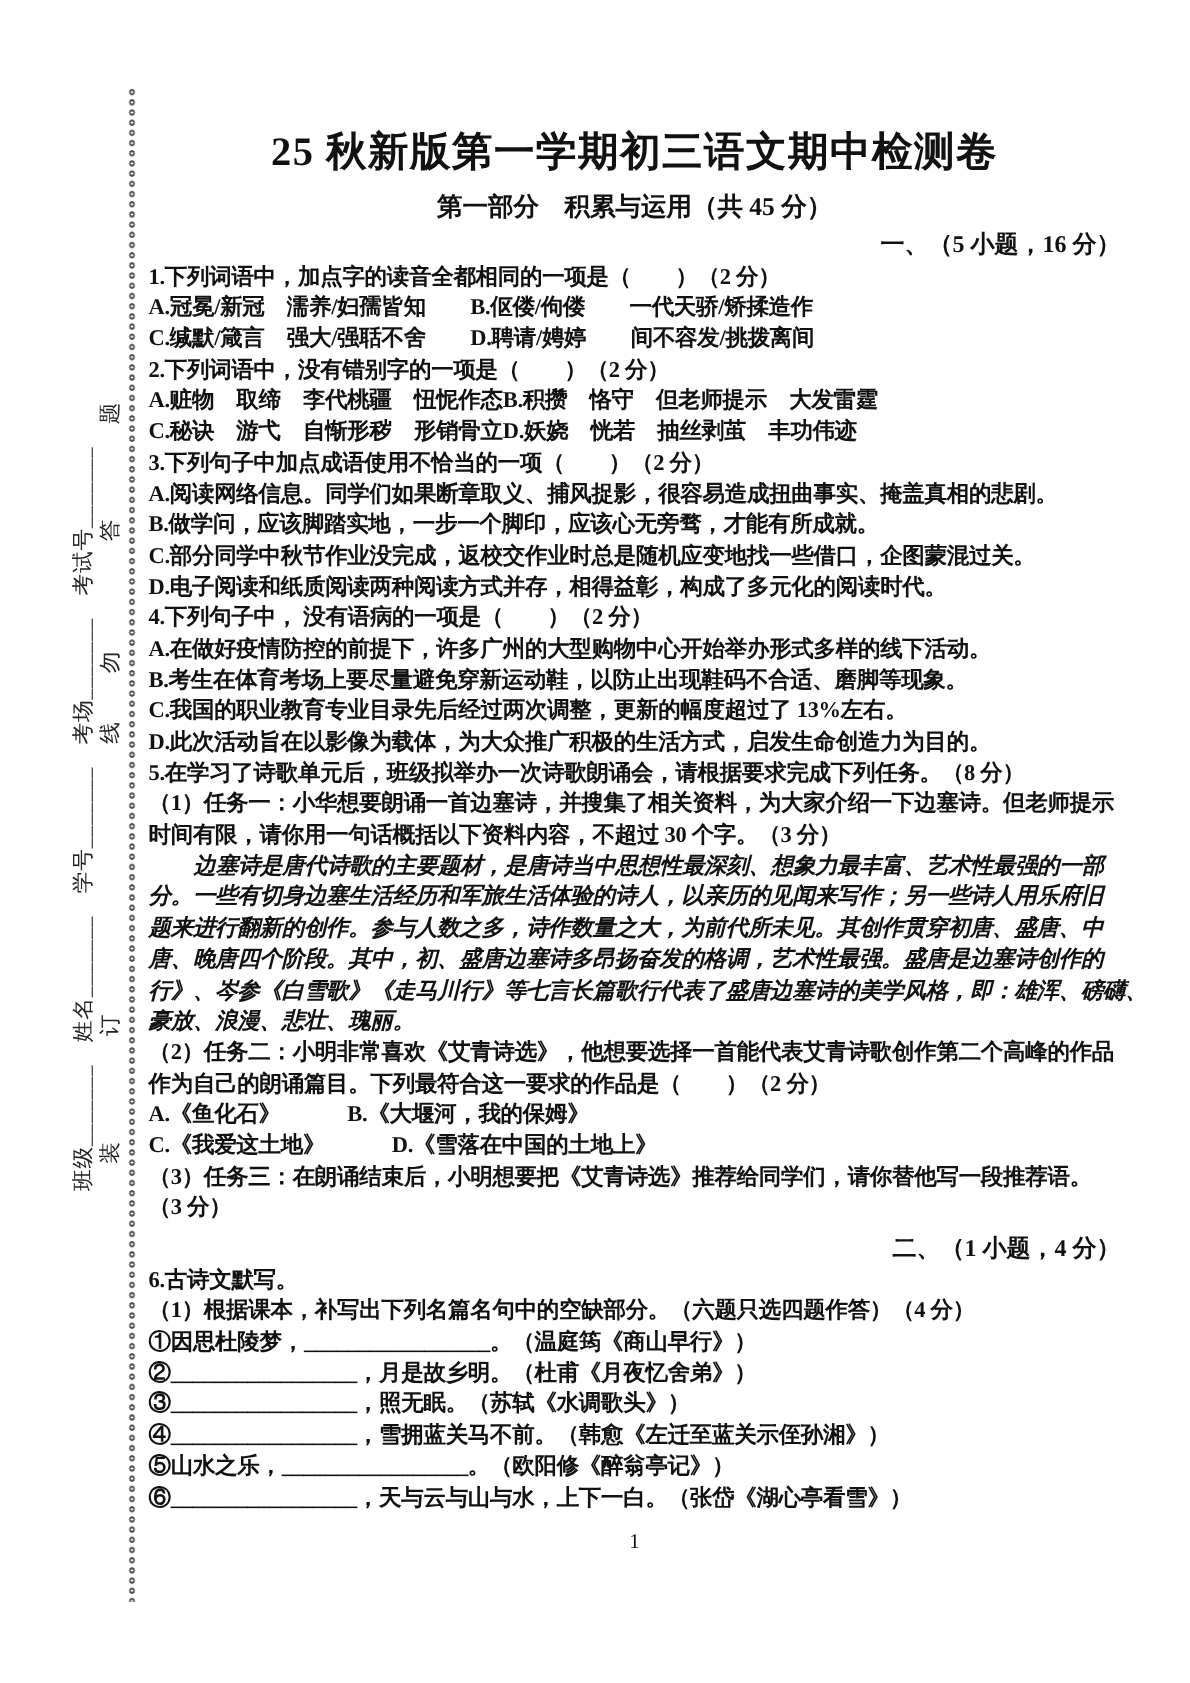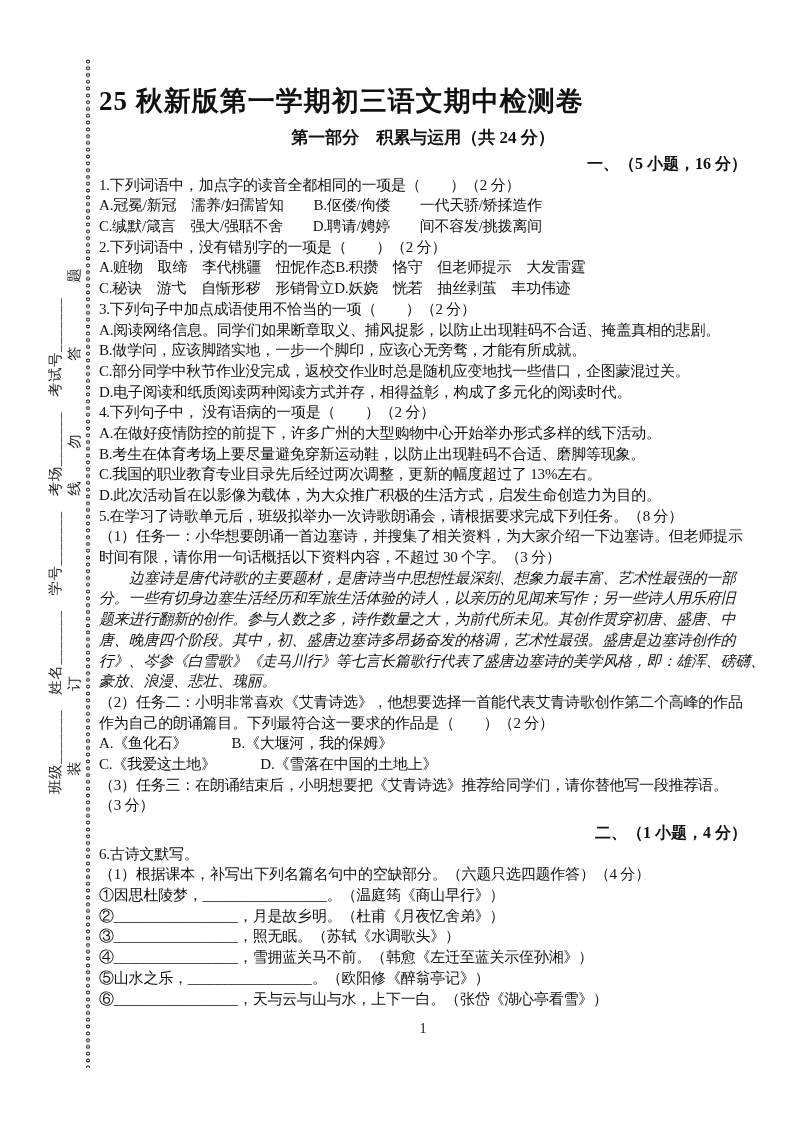--- a/index.html
+++ b/index.html
@@ -24,31 +24,31 @@
   }
   .student-fields {
     position:absolute; left:46px; top:794px; width:460px; height:20px;
     transform:rotate(-90deg); transform-origin:0 0;
     font-size:14.5px; letter-spacing:0.5px; white-space:pre; color:#222222;
   }
 
   
   .content { position:absolute; left:99px; top:84px; width:648px; }
   .title {
-    font-size:27px; font-weight:bold;
+    text-align:center; font-size:27px; font-weight:bold;
     letter-spacing:1px; line-height:34px;
   }
   .part-header {
     text-align:center; font-size:17px; font-weight:bold;
     margin-top:9px; line-height:22px;
   }
   .lines { margin-top:5px; }
   .doc-line {
     height:20.7px; line-height:20.7px; font-size:15px;
-    letter-spacing:-0.2px; white-space:pre;
+    letter-spacing:-0.2px; white-space:pre;font-weight:bold;
   }
   .doc-line.bold { font-weight:bold; font-size:16px; letter-spacing:0;text-align:right; }
   .doc-line.kaiti { font-style:italic; }
   .doc-line.indent { text-indent:2em; }
   .doc-line.sect2 { margin-top:7px; }
   .page-number { text-align:center; font-size:14px; margin-top:12px; }
 </style>
 </head>
 <body>
 
@@ -60,31 +60,31 @@
       <span class="binding-char" style="top: 345px;">答</span>
       <span class="binding-char" style="top: 433px;">勿</span>
       <span class="binding-char" style="top: 480px;">线</span>
       <span class="binding-char" style="top: 675px;">订</span>
       <span class="binding-char" style="top: 760px;">装</span>
     </div>
   <div class="student-fields">班级_______　姓名_______　学号_______　考场_______　考试号_______</div>
 
   <div class="content">
     <div class="title">25 秋新版第一学期初三语文期中检测卷</div>
-    <div class="part-header">第一部分　积累与运用（共 24 分）</div>
+    <div class="part-header">第一部分　积累与运用（共 45 分）</div>
     <div class="lines">
         <div class="doc-line bold">一、（5 小题，16 分）</div>
         <div class="doc-line">1.下列词语中，加点字的读音全都相同的一项是（　　）（2 分）</div>
         <div class="doc-line">A.冠冕/新冠　濡养/妇孺皆知　　B.伛偻/佝偻　　一代天骄/矫揉造作</div>
         <div class="doc-line">C.缄默/箴言　强大/强聒不舍　　D.聘请/娉婷　　间不容发/挑拨离间</div>
         <div class="doc-line">2.下列词语中，没有错别字的一项是（　　）（2 分）</div>
         <div class="doc-line">A.赃物　取缔　李代桃疆　忸怩作态B.积攒　恪守　但老师提示　大发雷霆</div>
         <div class="doc-line">C.秘诀　游弋　自惭形秽　形销骨立D.妖娆　恍若　抽丝剥茧　丰功伟迹</div>
         <div class="doc-line">3.下列句子中加点成语使用不恰当的一项（　　）（2 分）</div>
-        <div class="doc-line">A.阅读网络信息。同学们如果断章取义、捕风捉影，以防止出现鞋码不合适、掩盖真相的悲剧。</div>
+        <div class="doc-line">A.阅读网络信息。同学们如果断章取义、捕风捉影，很容易造成扭曲事实、掩盖真相的悲剧。</div>
         <div class="doc-line">B.做学问，应该脚踏实地，一步一个脚印，应该心无旁骛，才能有所成就。</div>
         <div class="doc-line">C.部分同学中秋节作业没完成，返校交作业时总是随机应变地找一些借口，企图蒙混过关。</div>
         <div class="doc-line">D.电子阅读和纸质阅读两种阅读方式并存，相得益彰，构成了多元化的阅读时代。</div>
         <div class="doc-line">4.下列句子中， 没有语病的一项是（　　）（2 分）</div>
         <div class="doc-line">A.在做好疫情防控的前提下，许多广州的大型购物中心开始举办形式多样的线下活动。</div>
         <div class="doc-line">B.考生在体育考场上要尽量避免穿新运动鞋，以防止出现鞋码不合适、磨脚等现象。</div>
         <div class="doc-line">C.我国的职业教育专业目录先后经过两次调整，更新的幅度超过了 13%左右。</div>
         <div class="doc-line">D.此次活动旨在以影像为载体，为大众推广积极的生活方式，启发生命创造力为目的。</div>
         <div class="doc-line">5.在学习了诗歌单元后，班级拟举办一次诗歌朗诵会，请根据要求完成下列任务。（8 分）</div>
         <div class="doc-line">（1）任务一：小华想要朗诵一首边塞诗，并搜集了相关资料，为大家介绍一下边塞诗。但老师提示</div>

